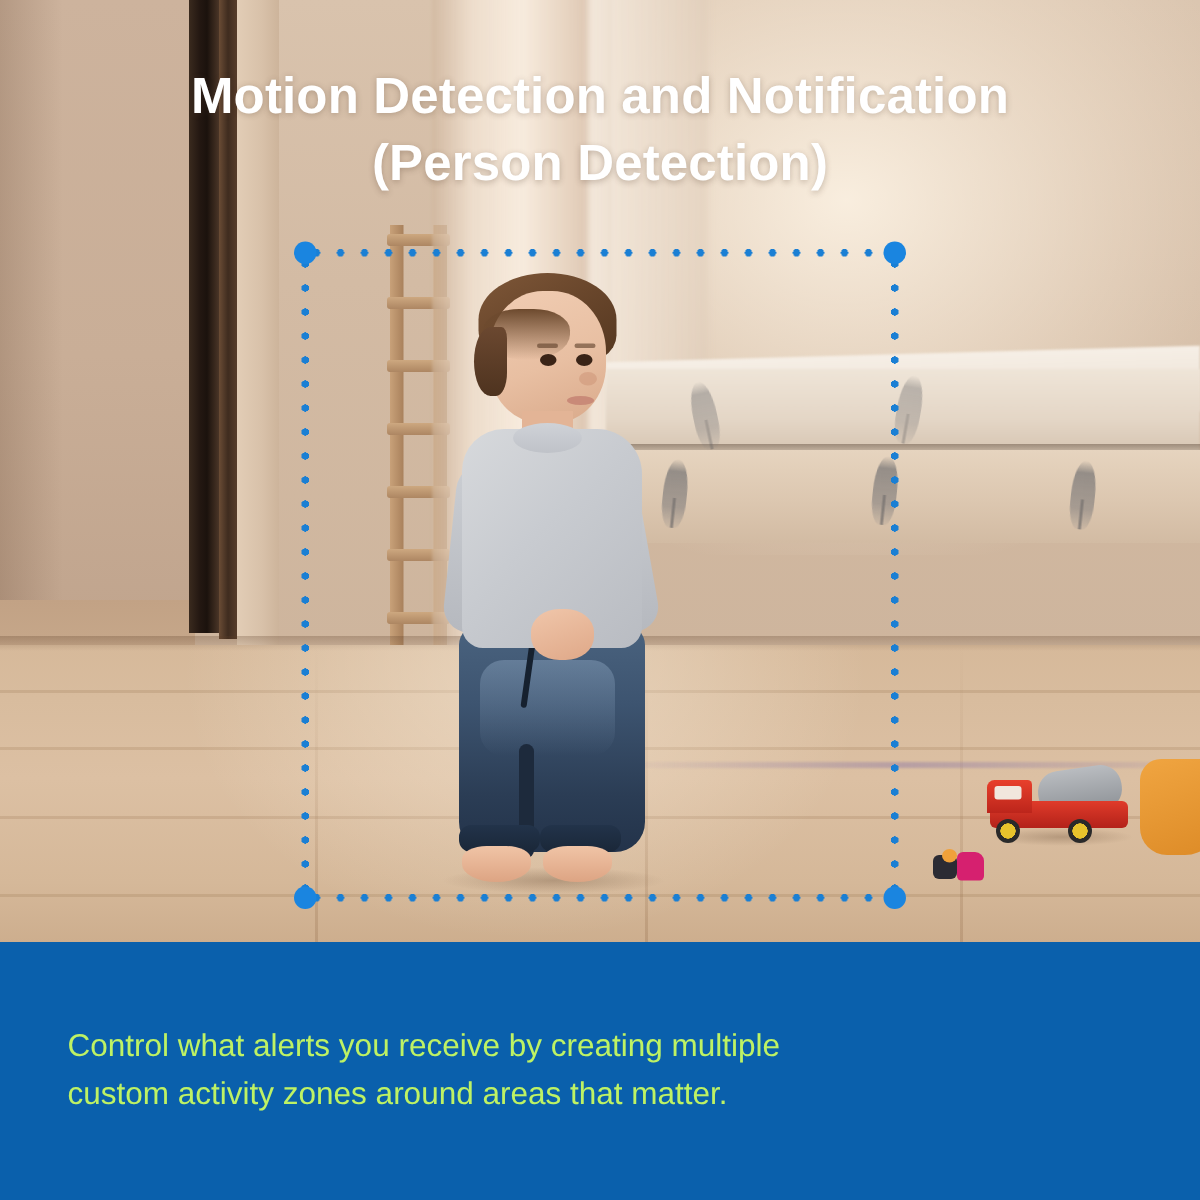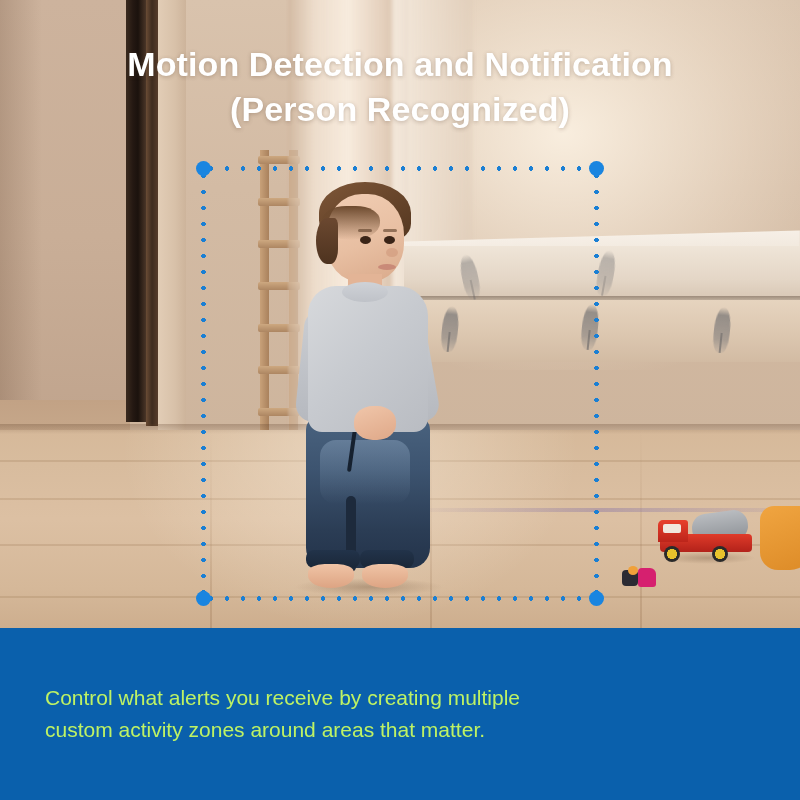--- a/index.html
+++ b/index.html
@@ -491,21 +491,21 @@
       <div class="edge v left"></div>
       <div class="edge v right"></div>
       <div class="handle tl"></div>
       <div class="handle tr"></div>
       <div class="handle bl"></div>
       <div class="handle br"></div>
     </div>
 
     <div class="title">
       <span class="ln">Motion Detection and Notification</span>
-      <span class="ln">(Person Recognized)</span>
+      <span class="ln">(Person Detection)</span>
     </div>
   </div>
 
   <div class="banner">
     <div class="banner-copy">Control what alerts you receive by creating multiple custom activity zones around areas that matter.</div>
 
   </div>
 
 </div>
 

